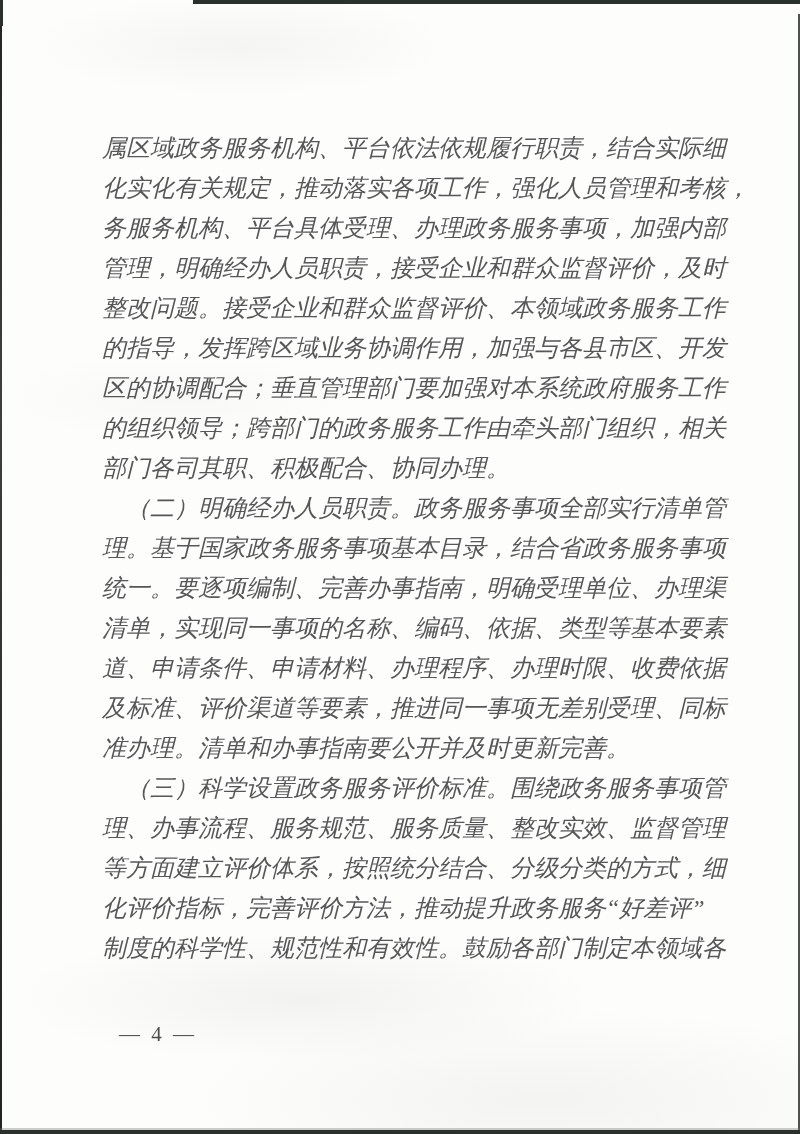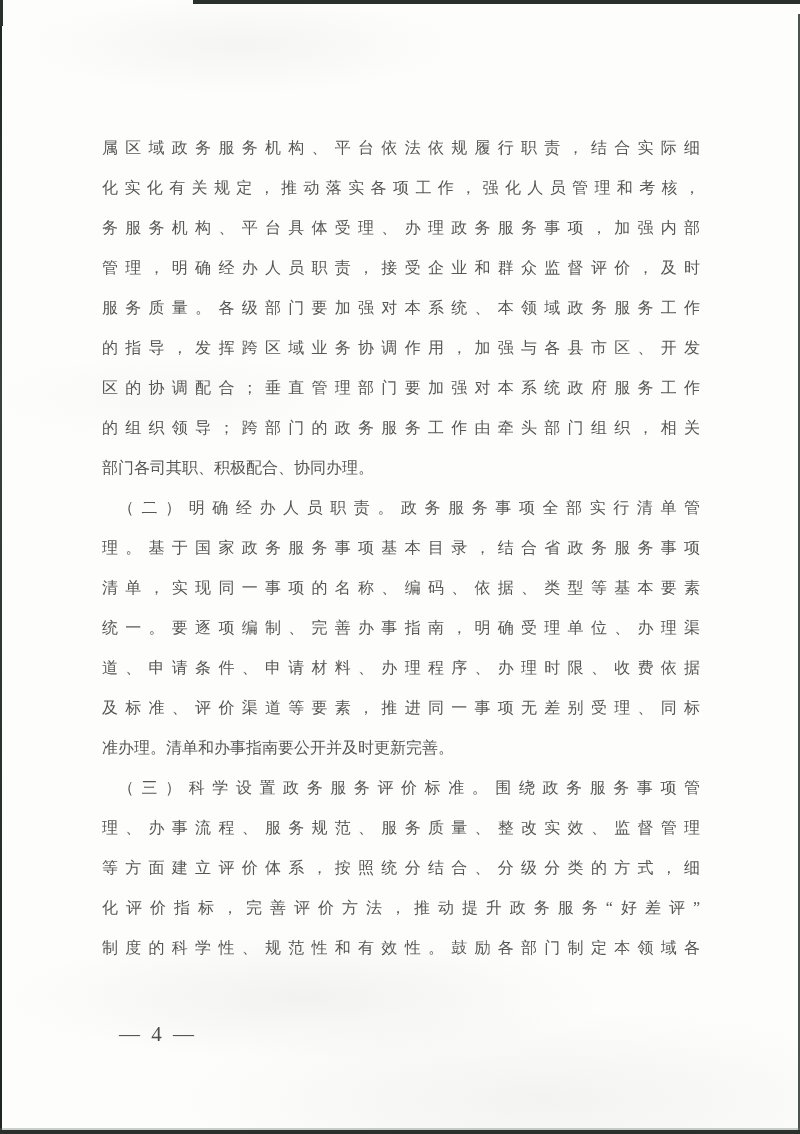--- a/index.html
+++ b/index.html
@@ -40,22 +40,23 @@
     background:var(--edge);
     box-shadow:0 -2px 0 rgba(110,115,110,.35);
   }
   .corner-mark{
     position:absolute;top:0;left:0;width:3px;height:26px;
     background:#2a312d;
   }
   
   .text-block{
     position:absolute;left:102px;top:128px;width:598px;
-    font-size:16px;line-height:40px;color:var(--text);
+    font-size:24px;line-height:40px;color:var(--text);
     letter-spacing:0;
+    font-style:italic;
   }
   .paragraph{margin:0;padding:0;}
   .line{
     height:40px;white-space:nowrap;
     text-align:justify;text-align-last:justify;
     text-justify:inter-character;
   }
   .line.no-stretch{text-align-last:left;}
   .line.indent{text-indent:1em;}
   .page-footer{
@@ -72,31 +73,31 @@
   <div class="edge-right"></div>
   <div class="edge-bottom"></div>
   <div class="corner-mark"></div>
 
   <main class="text-block">
       <div class="paragraph">
         <div class="line">属区域政务服务机构、平台依法依规履行职责，结合实际细</div>
         <div class="line">化实化有关规定，推动落实各项工作，强化人员管理和考核，</div>
         <div class="line">务服务机构、平台具体受理、办理政务服务事项，加强内部</div>
         <div class="line">管理，明确经办人员职责，接受企业和群众监督评价，及时</div>
-        <div class="line">服务质量。各级部门要加强对本系统、本领域政务服务工作</div>
+        <div class="line">整改问题。接受企业和群众监督评价、本领域政务服务工作</div>
         <div class="line">的指导，发挥跨区域业务协调作用，加强与各县市区、开发</div>
         <div class="line">区的协调配合；垂直管理部门要加强对本系统政府服务工作</div>
         <div class="line">的组织领导；跨部门的政务服务工作由牵头部门组织，相关</div>
         <div class="line no-stretch">部门各司其职、积极配合、协同办理。</div>
       </div>
       <div class="paragraph">
         <div class="line indent">（二）明确经办人员职责。政务服务事项全部实行清单管</div>
         <div class="line">理。基于国家政务服务事项基本目录，结合省政务服务事项</div>
+        <div class="line">统一。要逐项编制、完善办事指南，明确受理单位、办理渠</div>
         <div class="line">清单，实现同一事项的名称、编码、依据、类型等基本要素</div>
-        <div class="line">统一。要逐项编制、完善办事指南，明确受理单位、办理渠</div>
         <div class="line">道、申请条件、申请材料、办理程序、办理时限、收费依据</div>
         <div class="line">及标准、评价渠道等要素，推进同一事项无差别受理、同标</div>
         <div class="line no-stretch">准办理。清单和办事指南要公开并及时更新完善。</div>
       </div>
       <div class="paragraph">
         <div class="line indent">（三）科学设置政务服务评价标准。围绕政务服务事项管</div>
         <div class="line">理、办事流程、服务规范、服务质量、整改实效、监督管理</div>
         <div class="line">等方面建立评价体系，按照统分结合、分级分类的方式，细</div>
         <div class="line">化评价指标，完善评价方法，推动提升政务服务“好差评”</div>
         <div class="line">制度的科学性、规范性和有效性。鼓励各部门制定本领域各</div>

